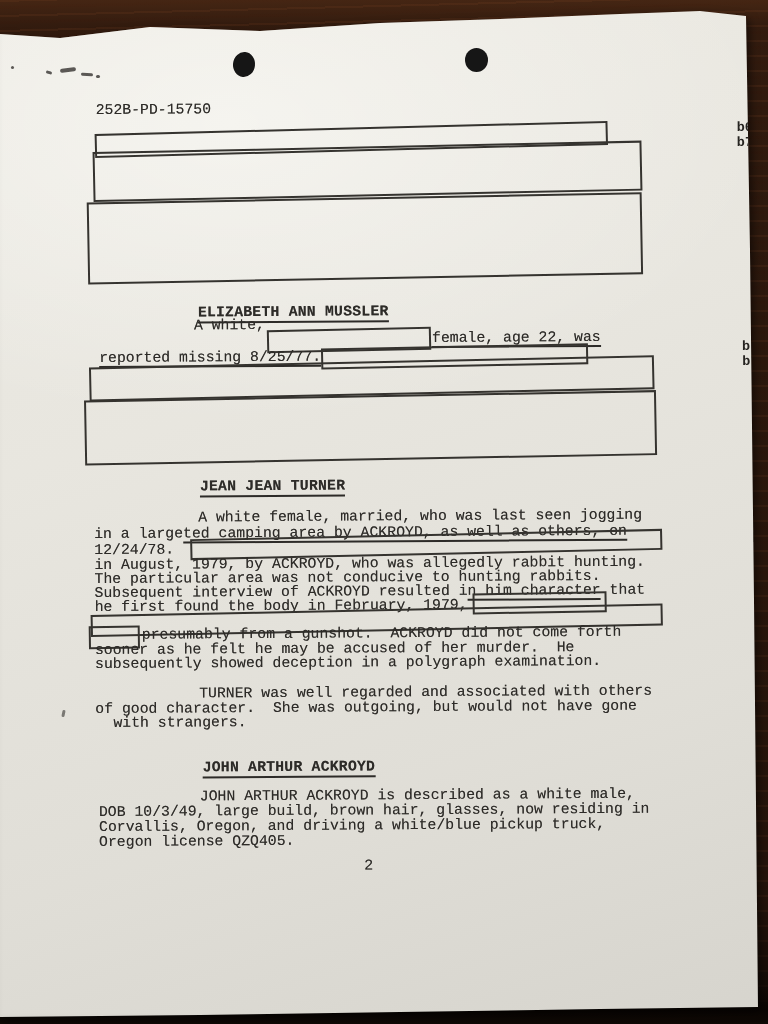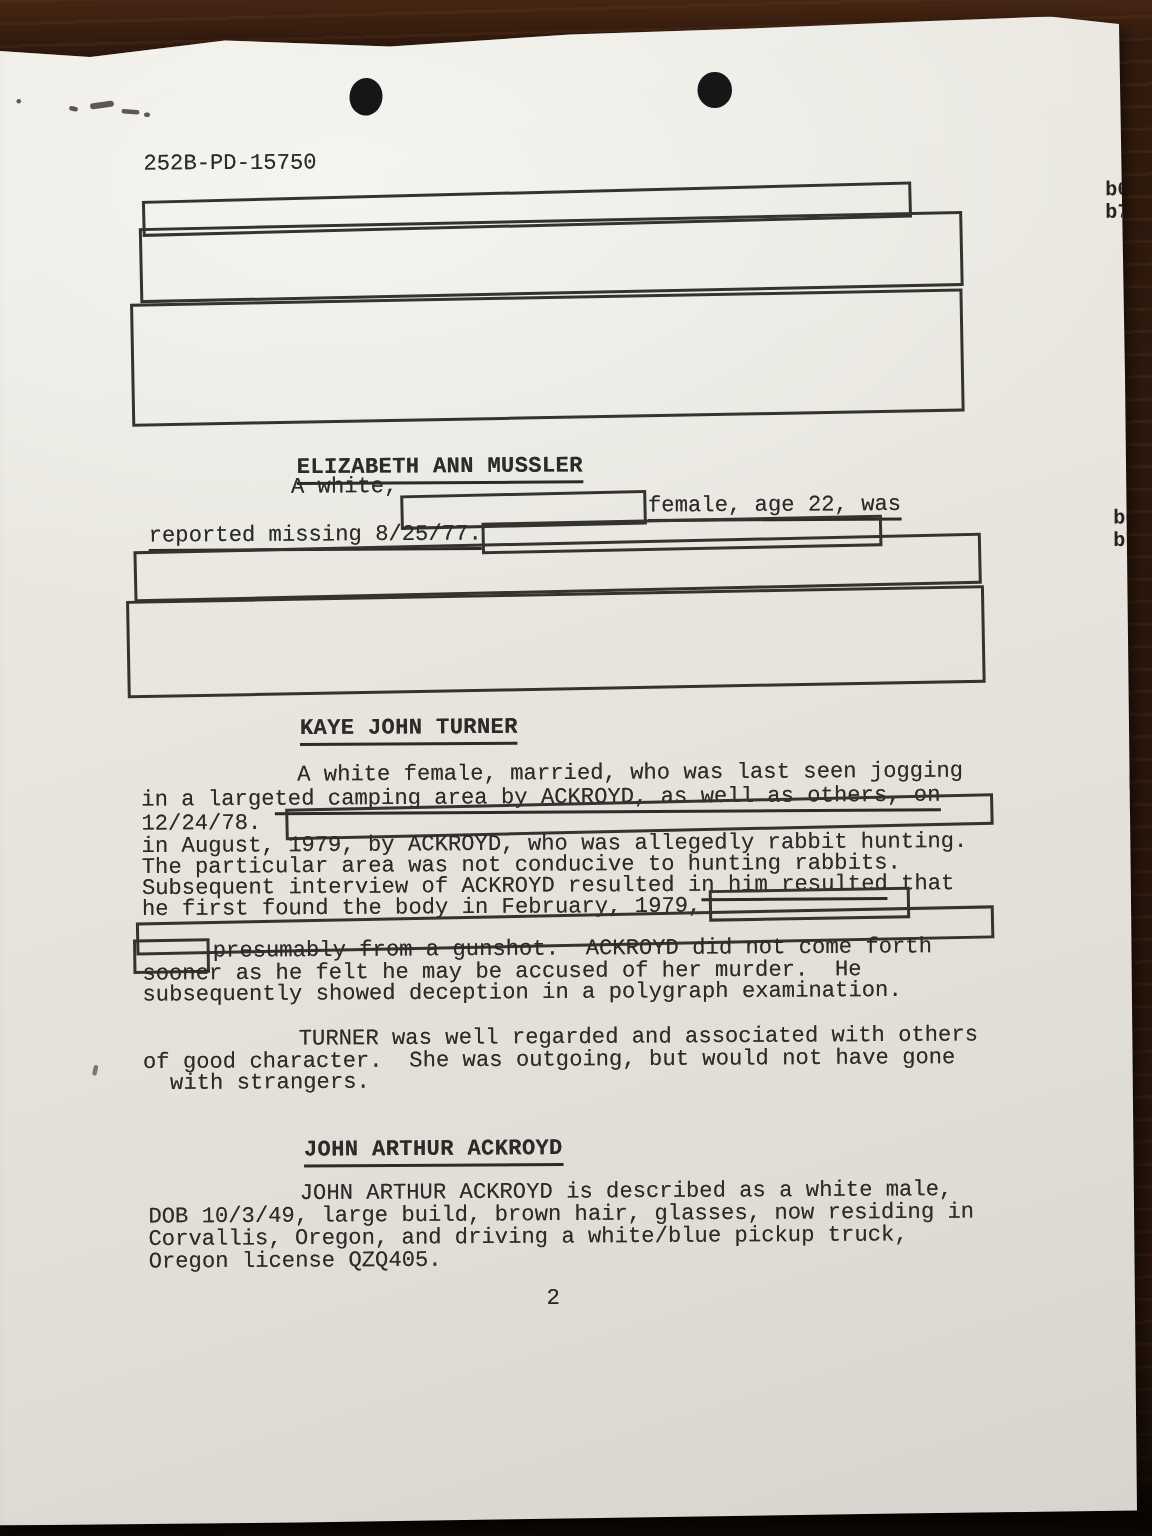--- a/index.html
+++ b/index.html
@@ -66,28 +66,28 @@
       <div class="tw" style="left:195px;top:319px;">A white,</div>
       <div class="rbox" style="left:268px;top:330px;width:160px;height:19px;transform:rotate(-0.9deg);"></div>
       <div class="tw" style="left:433px;top:333px;"><span class="u">female, age 22, was</span></div>
       <div class="tw" style="left:100px;top:351px;"><span class="u">reported missing 8/25/77.</span></div>
       <div class="rbox" style="left:322px;top:348px;width:263px;height:17px;transform:rotate(-0.8deg);"></div>
       <div class="rbox" style="left:90px;top:363px;width:561px;height:30px;transform:rotate(-0.9deg);"></div>
       <div class="rbox" style="left:85px;top:397px;width:568px;height:61px;transform:rotate(-0.7deg);"></div>
       <div class="bcode" style="left:707px;top:343px;">b6</div>
       <div class="bcode" style="left:707px;top:358px;">b7C</div>
 
-      <div class="tw hd" style="left:200px;top:480px;">KAYE JOHN TURNER</div>
+      <div class="tw hd" style="left:200px;top:480px;">JEAN JEAN TURNER</div>
       <div class="tw" style="left:198px;top:511px;">A white female, married, who was last seen jogging</div>
       <div class="tw" style="left:94px;top:527px;"><span>in a large</span><span class="u">ted camping area by ACKROYD, as well as others, on</span></div>
       <div class="tw" style="left:94px;top:543px;">12/24/78.</div>
       <div class="rbox" style="left:190px;top:536px;width:468px;height:17px;transform:rotate(-0.9deg);"></div>
       <div class="tw" style="left:94px;top:558px;">in August, 1979, by ACKROYD, who was allegedly rabbit hunting.</div>
       <div class="tw" style="left:94px;top:572px;">The particular area was not conducive to hunting rabbits.</div>
-      <div class="tw" style="left:94px;top:586px;"><span>Subsequent interview of ACKROYD resulted i</span><span class="u">n him resulted</span><span> that</span></div>
+      <div class="tw" style="left:94px;top:586px;"><span>Subsequent interview of ACKROYD resulted i</span><span class="u">n him character</span><span> that</span></div>
       <div class="tw" style="left:94px;top:600px;">he first found the body in February, 1979,</div>
       <div class="rbox" style="left:472px;top:595px;width:130px;height:17px;transform:rotate(-0.6deg);"></div>
       <div class="rbox" style="left:90px;top:611px;width:568px;height:18px;transform:rotate(-0.8deg);"></div>
       <div class="rbox" style="left:88px;top:626px;width:47px;height:19px;transform:rotate(-0.5deg);"></div>
       <div class="tw" style="left:141px;top:628px;">presumably from a gunshot.  ACKROYD did not come forth</div>
       <div class="tw" style="left:94px;top:643px;">sooner as he felt he may be accused of her murder.  He</div>
       <div class="tw" style="left:94px;top:657px;">subsequently showed deception in a polygraph examination.</div>
       <div class="bcode" style="left:716px;top:520px;">b6</div>
       <div class="bcode" style="left:716px;top:535px;">b7C</div>
 

